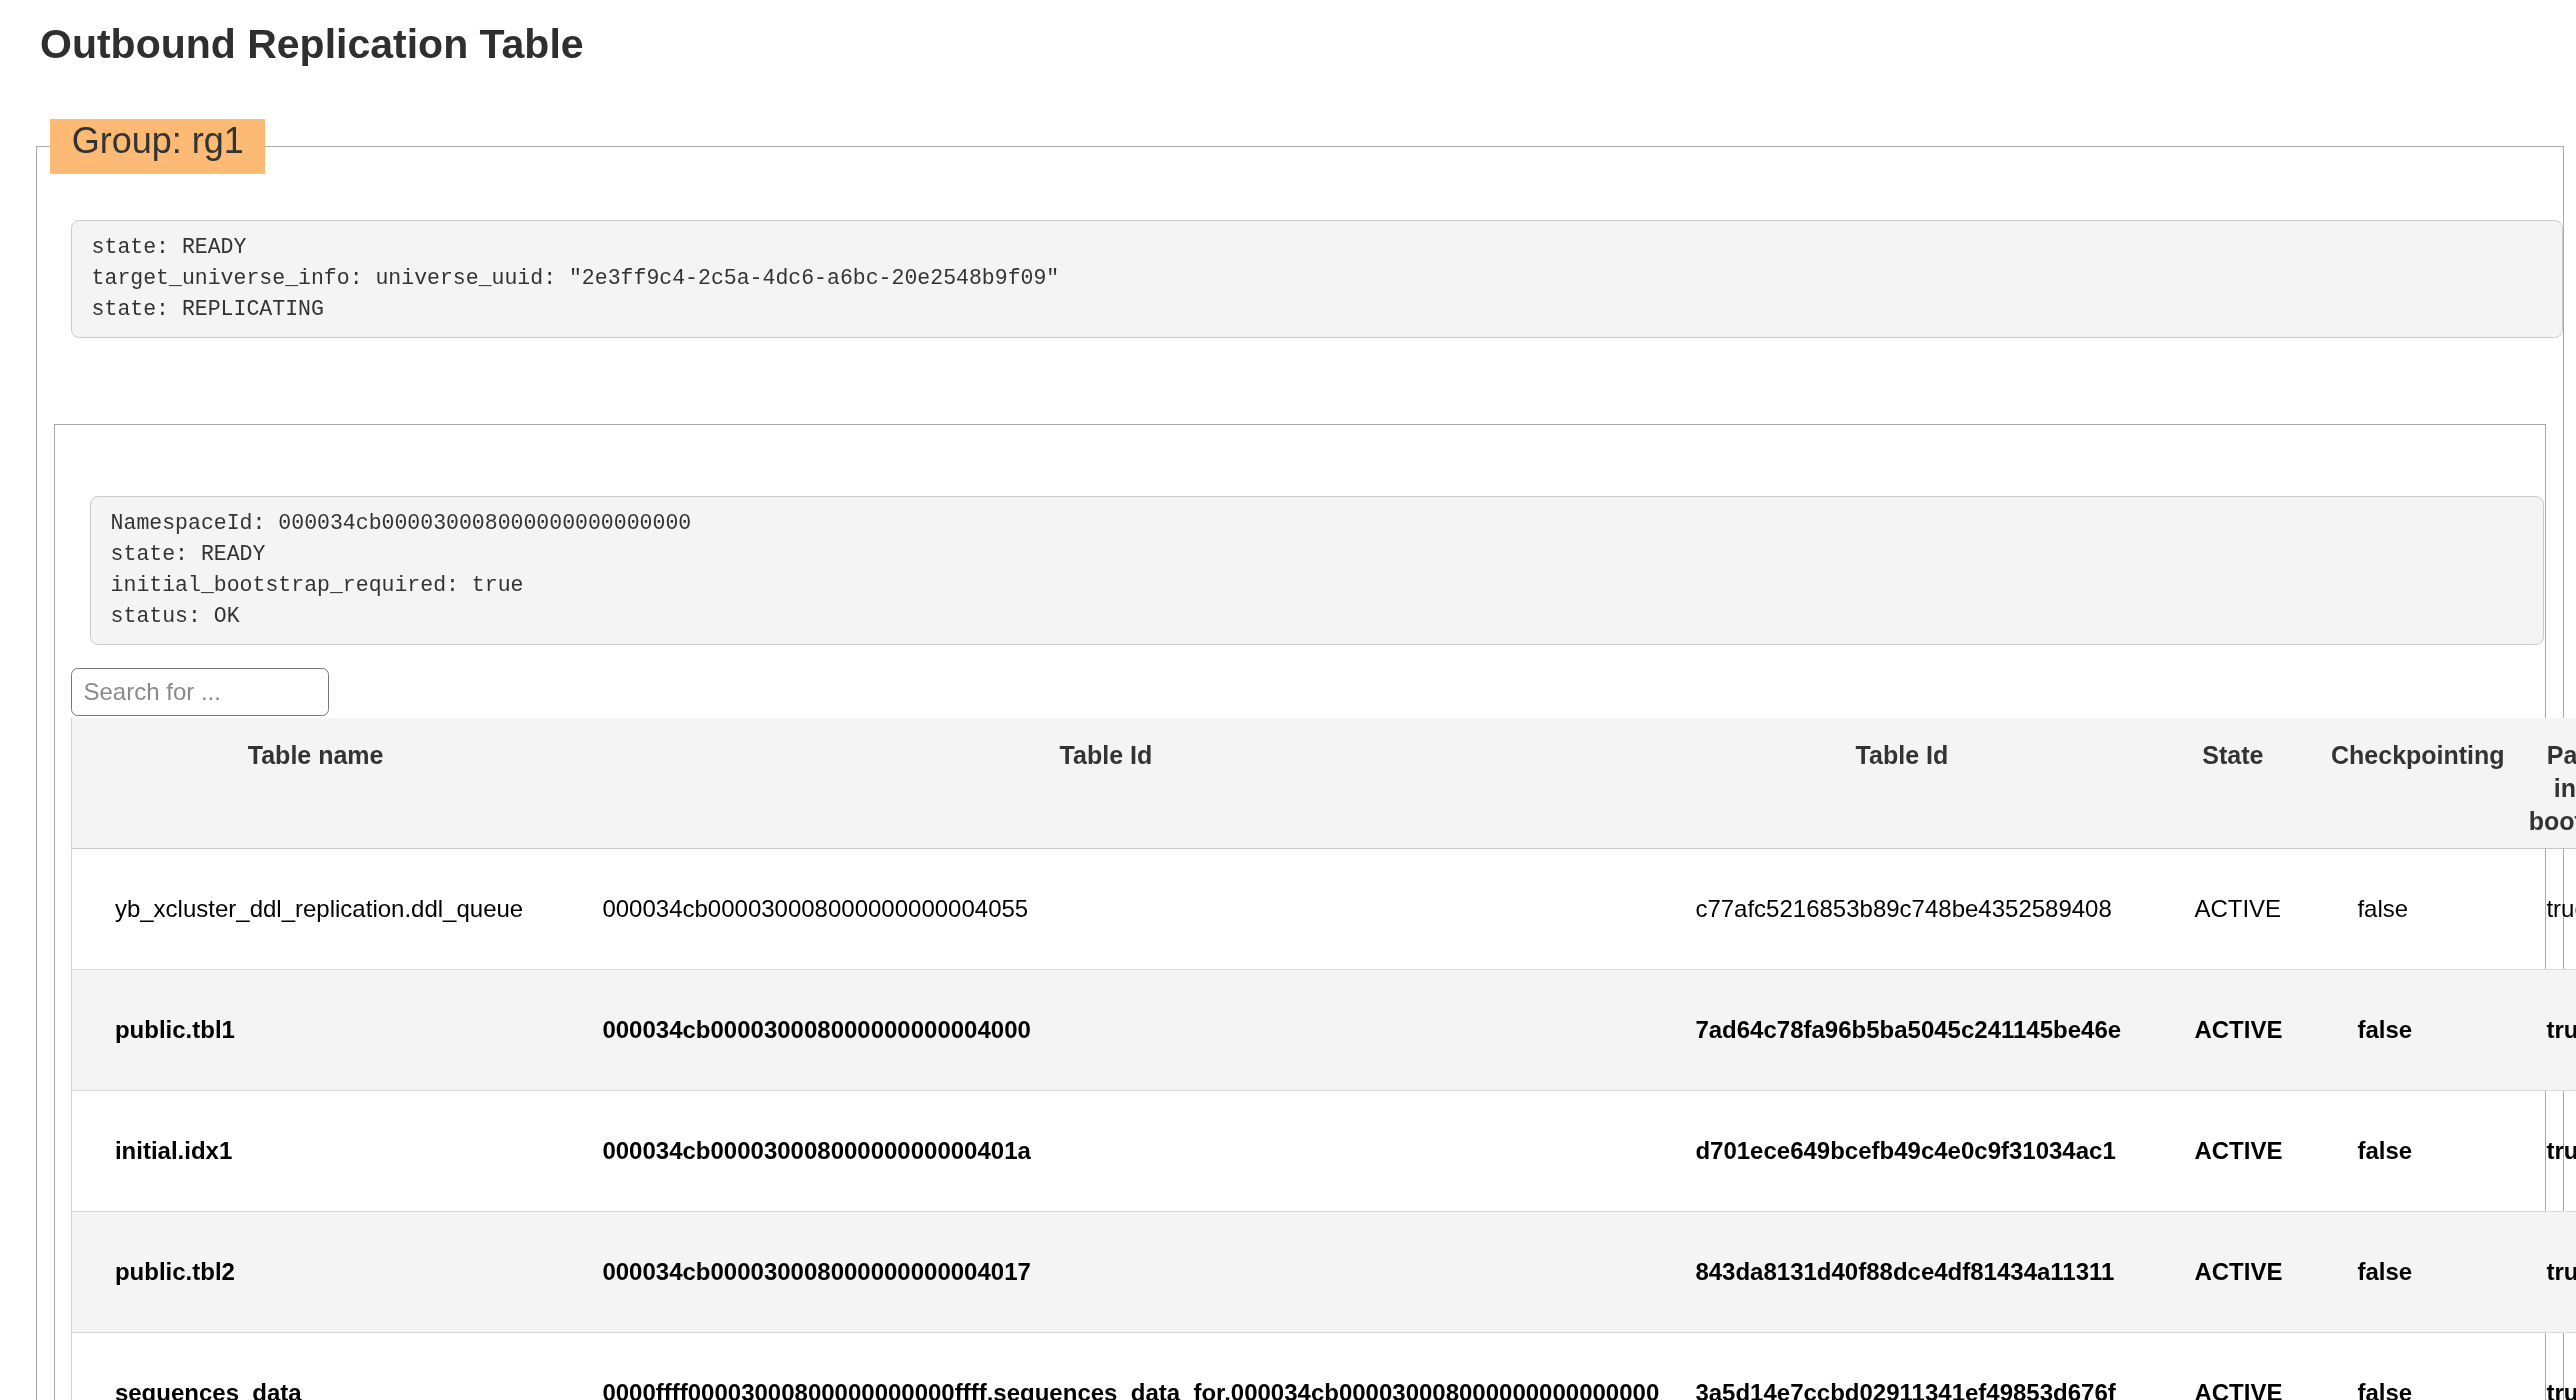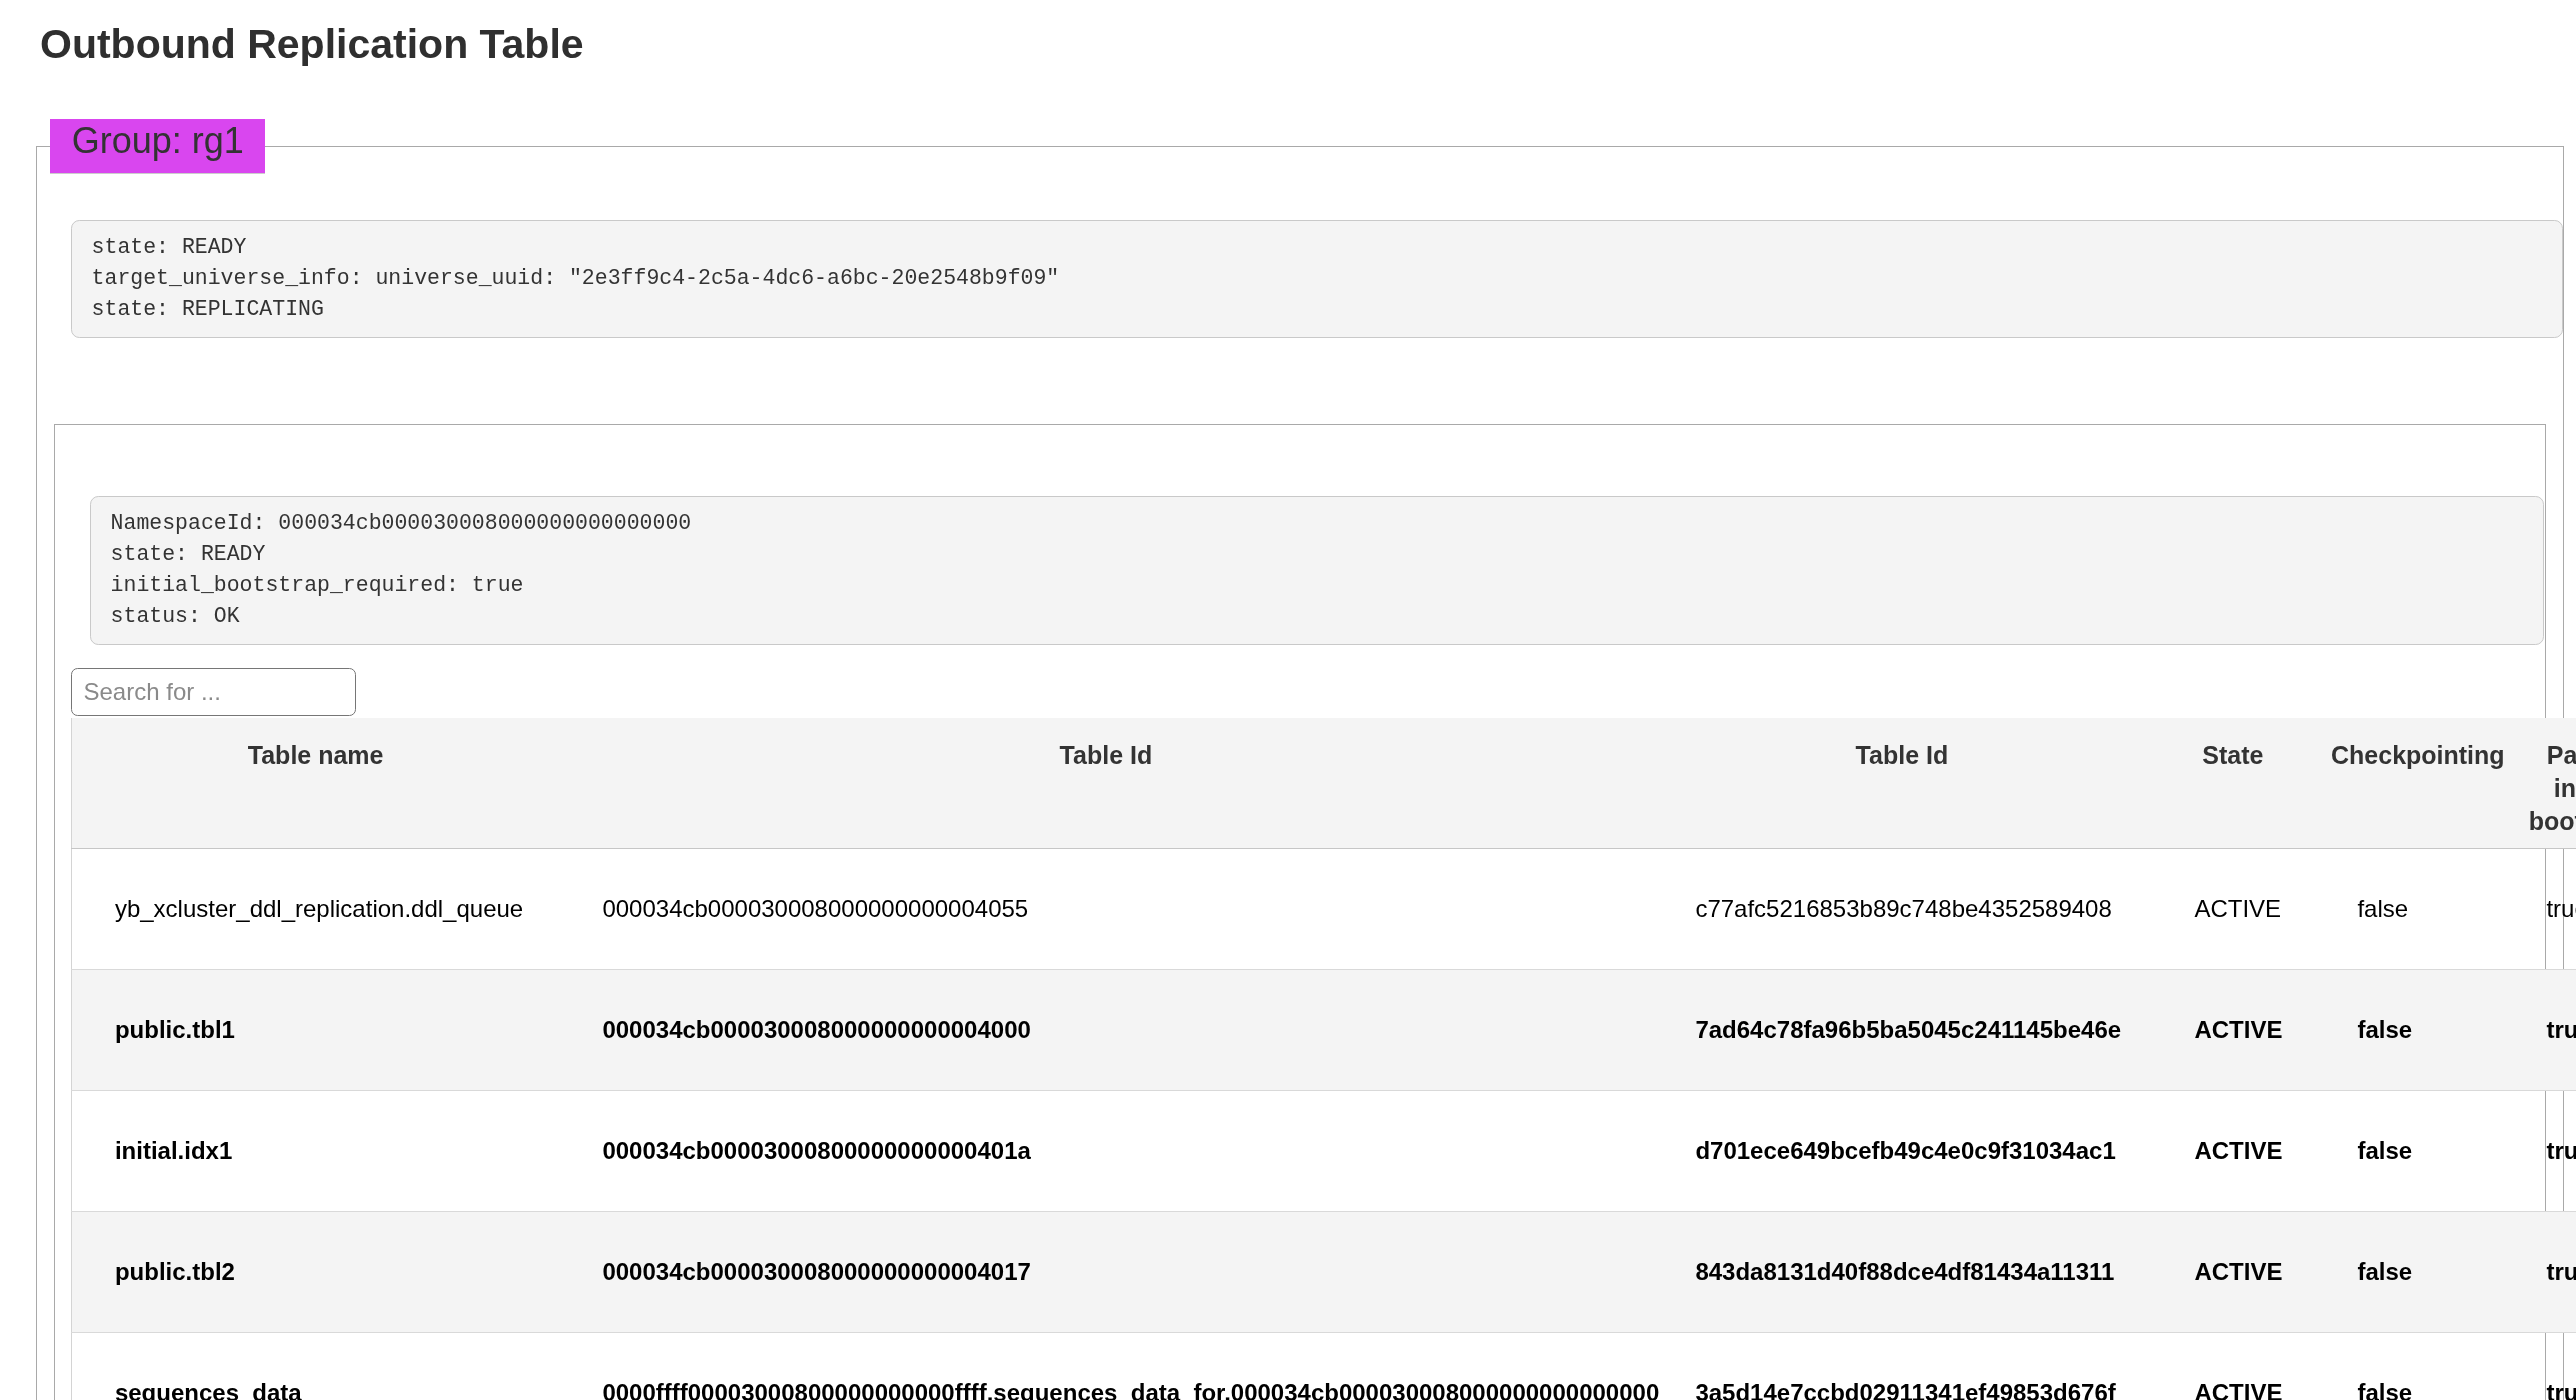--- a/index.html
+++ b/index.html
@@ -35,21 +35,21 @@
     min-height: 1291px;
   }
   .ns-box {
     margin-top: 86px;
     padding: 0 18px 50px 18px;
   }
   .flegend {
     position: absolute;
     top: -28px;
     left: 13.2px;
-    background: #d946ef;
+    background: #fdba74;
     font-size: 36px;
     line-height: 43px;
     font-weight: 400;
     color: #333333;
     padding: 0 21.5px 11.6px 21.5px;
     border-bottom: 1.7px solid #cccccc;
     white-space: nowrap;
   }
   pre.info {
     background: #f4f4f4;
@@ -64,21 +64,21 @@
     line-height: 31px;
     color: #333333;
     white-space: pre;
     overflow: hidden;
   }
   .group-box > pre.info { margin-top: 73px; }
   .ns-box > pre.info { margin-top: 71px; }
   input.search {
     display: block;
     margin: 23px 0 0 -1.7px;
-    width: 285px;
+    width: 258px;
     height: 48px;
     box-sizing: border-box;
     border: 1.7px solid #767676;
     border-radius: 6.6px;
     padding: 0 11.6px;
     font-family: "Liberation Sans", sans-serif;
     font-size: 24px;
     color: #333333;
     background: #ffffff;
     outline: none;

